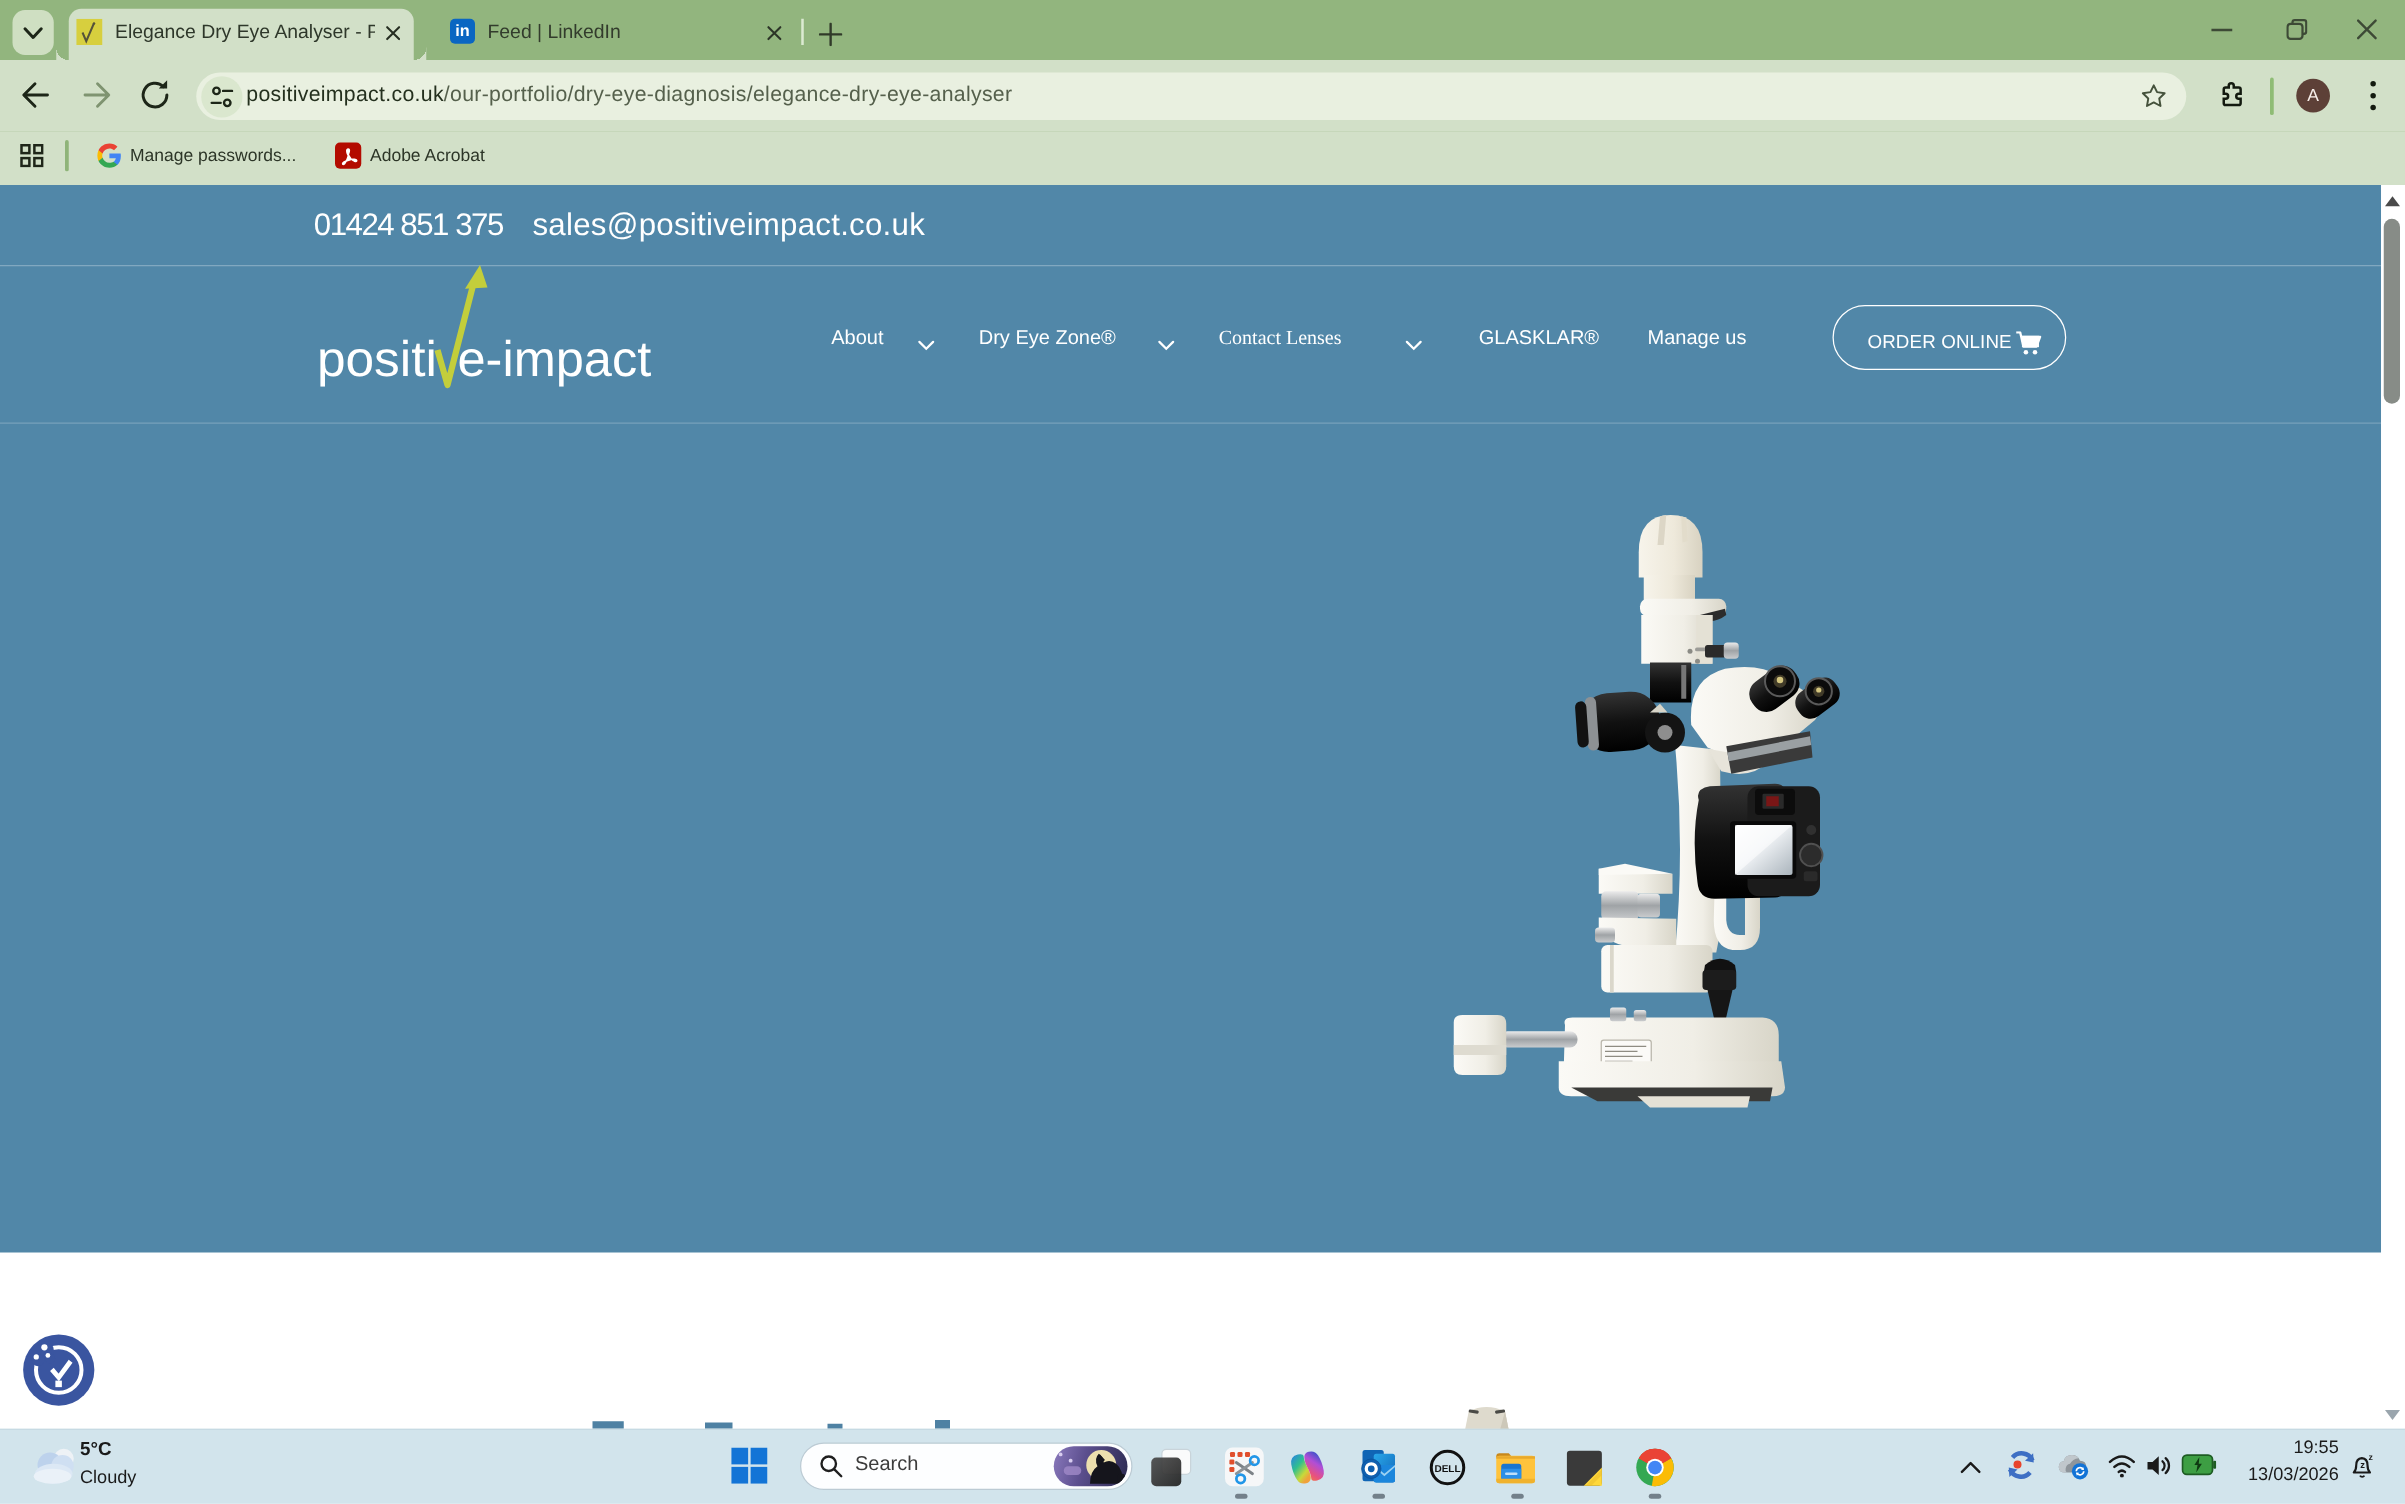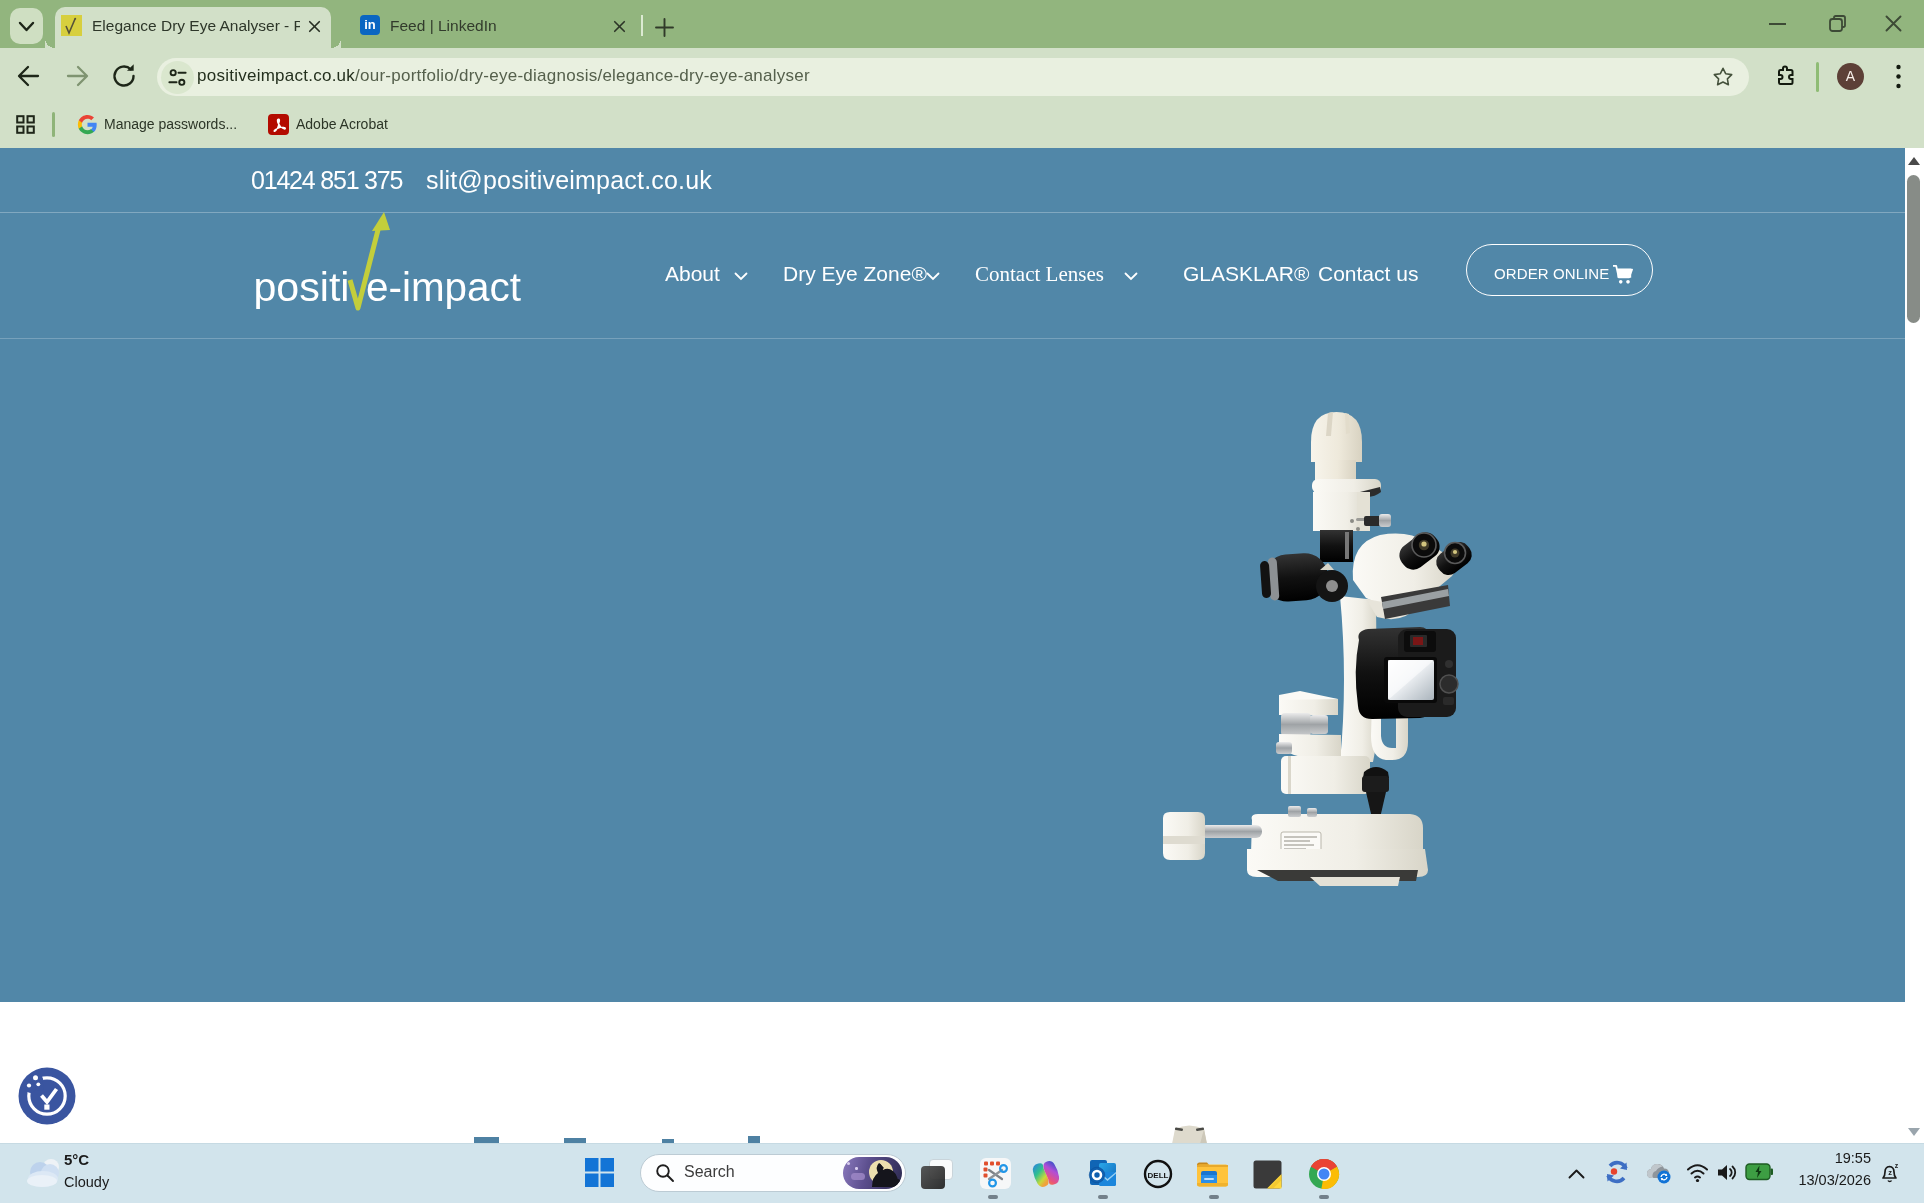--- a/index.html
+++ b/index.html
@@ -21,21 +21,21 @@
   #urlbar { position:absolute; left:157px; top:58px; width:1592px; height:38px; border-radius:19px; background:#e9f0e0; }
   #sitechip { position:absolute; left:161px; top:61px; width:33px; height:33px; border-radius:50%; background:#dae7ce; }
   #urltext { position:absolute; left:197px; top:66px; font-size:17px; letter-spacing:0.25px; color:#24301e; white-space:nowrap; }
   #urltext .path { color:#55604c; }
   .bktext { position:absolute; top:116px; font-size:14px; color:#2c3527; }
 
   
   #page { position:absolute; left:0; top:148px; width:1905px; height:995px; background:#ffffff; overflow:hidden; }
   #bluehero { position:absolute; left:0; top:0; width:1905px; height:854px; background:#5187a8; }
   .toptext { position:absolute; top:18px; color:#ffffff; font-size:25px; letter-spacing:0.2px;text-align:right; }
-  .nav { position:absolute; top:114px; color:#ffffff; font-size:21px; }
+  .nav { position:absolute; top:114px; color:#ffffff; font-size:16px; }
   #orderbtn { position:absolute; left:1466px; top:96px; width:187px; height:52px; border:1.6px solid #ffffff; border-radius:30px; color:#fff; font-size:15px; letter-spacing:0.1px; line-height:57px; padding-left:27px; }
   #heading { position:absolute; left:271px; top:426px; color:#ffffff; font-size:63px; font-weight:bold; line-height:73px; letter-spacing:-1.2px; }
   .h2r { position:absolute; background:#4e81a3; }
 
   
   #sbar { position:absolute; left:1905px; top:148px; width:19px; height:995px; background:#ffffff; }
   #sthumb { position:absolute; left:1907px; top:175px; width:13px; height:148px; border-radius:7px; background:#878c87; }
 
   
   #taskbar { position:absolute; left:0; top:1143px; width:1924px; height:60px; background:#d2e4ec; border-top:1px solid #c6dae3; }
@@ -134,21 +134,21 @@
   </svg>
 <div class="bktext" style="left:104px;">Manage passwords...</div>
 <div class="abs" style="left:268px; top:114px; width:21px; height:21px; border-radius:4px; background:#b30b00;"><svg width="21" height="21" viewBox="0 0 21 21">
       <path d="M10.5 4.5c1 0 1.6.7 1.6 1.7 0 1.5-.8 3.3-.8 3.3s1.3 2.4 2.3 3.4c0 0 2.9-.4 4 .6.9.9.2 2.2-1 2.2-1.4 0-3.3-1.6-3.3-1.6s-2.8.5-4 1.2c0 0-1.2 2.8-2.6 2.8-1 0-1.6-.9-1-1.9.7-1.1 3-2 3-2s1.1-2.5 1.3-3.8c0 0-1.2-1.9-1.2-3.7 0-1.4.7-2.2 1.7-2.2z" fill="#fff"></path>
     </svg></div>
 <div class="bktext" style="left:296px;">Adobe Acrobat</div>
 
 <div id="page">
   <div id="bluehero"></div>
   <div class="toptext" style="left:251px; letter-spacing:-1.2px;">01424 851 375</div>
-  <div class="toptext" style="left:426px;">slit@positiveimpact.co.uk</div>
+  <div class="toptext" style="left:426px;">sales@positiveimpact.co.uk</div>
   <div class="abs" style="left:0; top:64px; width:1905px; height:1px; background:rgba(255,255,255,0.28);"></div>
   <div class="abs" style="left:0; top:190px; width:1905px; height:1px; background:rgba(255,255,255,0.22);"></div>
 
   <svg class="abs" style="left:252px; top:58px;" width="290" height="122" viewBox="0 0 290 122">
     <text x="1.5" y="95" font-family="Liberation Sans, sans-serif" font-size="40" fill="#ffffff" textLength="96" lengthAdjust="spacingAndGlyphs">positi</text>
     <text x="114" y="95" font-family="Liberation Sans, sans-serif" font-size="40" fill="#ffffff" textLength="155" lengthAdjust="spacingAndGlyphs">e-impact</text>
     <path d="M98 74 L106 102 L127 20" stroke="#c3ce3b" stroke-width="5" fill="none" stroke-linejoin="round"></path>
     <path d="M120 25 L132 6 L138 24 Z" fill="#c3ce3b"></path>
   </svg>
 
@@ -158,21 +158,21 @@
     </svg>
   <div class="nav" style="left:783px;">Dry Eye Zone®</div>
   <svg class="abs" style="left:926px; top:124px;" width="14" height="9" viewBox="0 0 14 9">
       <path d="M1.5 1.5L7 7l5.5-5.5" stroke="#fff" stroke-width="1.8" fill="none" stroke-linecap="round"></path>
     </svg>
   <div class="nav" style="left:975px;font-family:Liberation Serif, serif;">Contact Lenses</div>
   <svg class="abs" style="left:1124px; top:124px;" width="14" height="9" viewBox="0 0 14 9">
       <path d="M1.5 1.5L7 7l5.5-5.5" stroke="#fff" stroke-width="1.8" fill="none" stroke-linecap="round"></path>
     </svg>
   <div class="nav" style="left:1183px;">GLASKLAR®</div>
-  <div class="nav" style="left:1318px;">Contact us</div>
+  <div class="nav" style="left:1318px;">Manage us</div>
   <div id="orderbtn">ORDER ONLINE</div>
   <svg class="abs" style="left:1612px; top:117px;" width="22" height="20" viewBox="0 0 24 22">
       <path d="M1 1h3.5l2.8 12.5h11.5L22 5H6.2" stroke="#fff" stroke-width="2" fill="none" stroke-linejoin="round"></path>
       <rect x="6" y="4" width="15" height="10" fill="#fff"></rect>
       <circle cx="9.5" cy="18.5" r="2" fill="#fff"></circle>
       <circle cx="17.5" cy="18.5" r="2" fill="#fff"></circle>
     </svg>
 
 
   <svg class="abs" style="left:1160px; top:252px;" width="340" height="500" viewBox="0 0 340 500">

